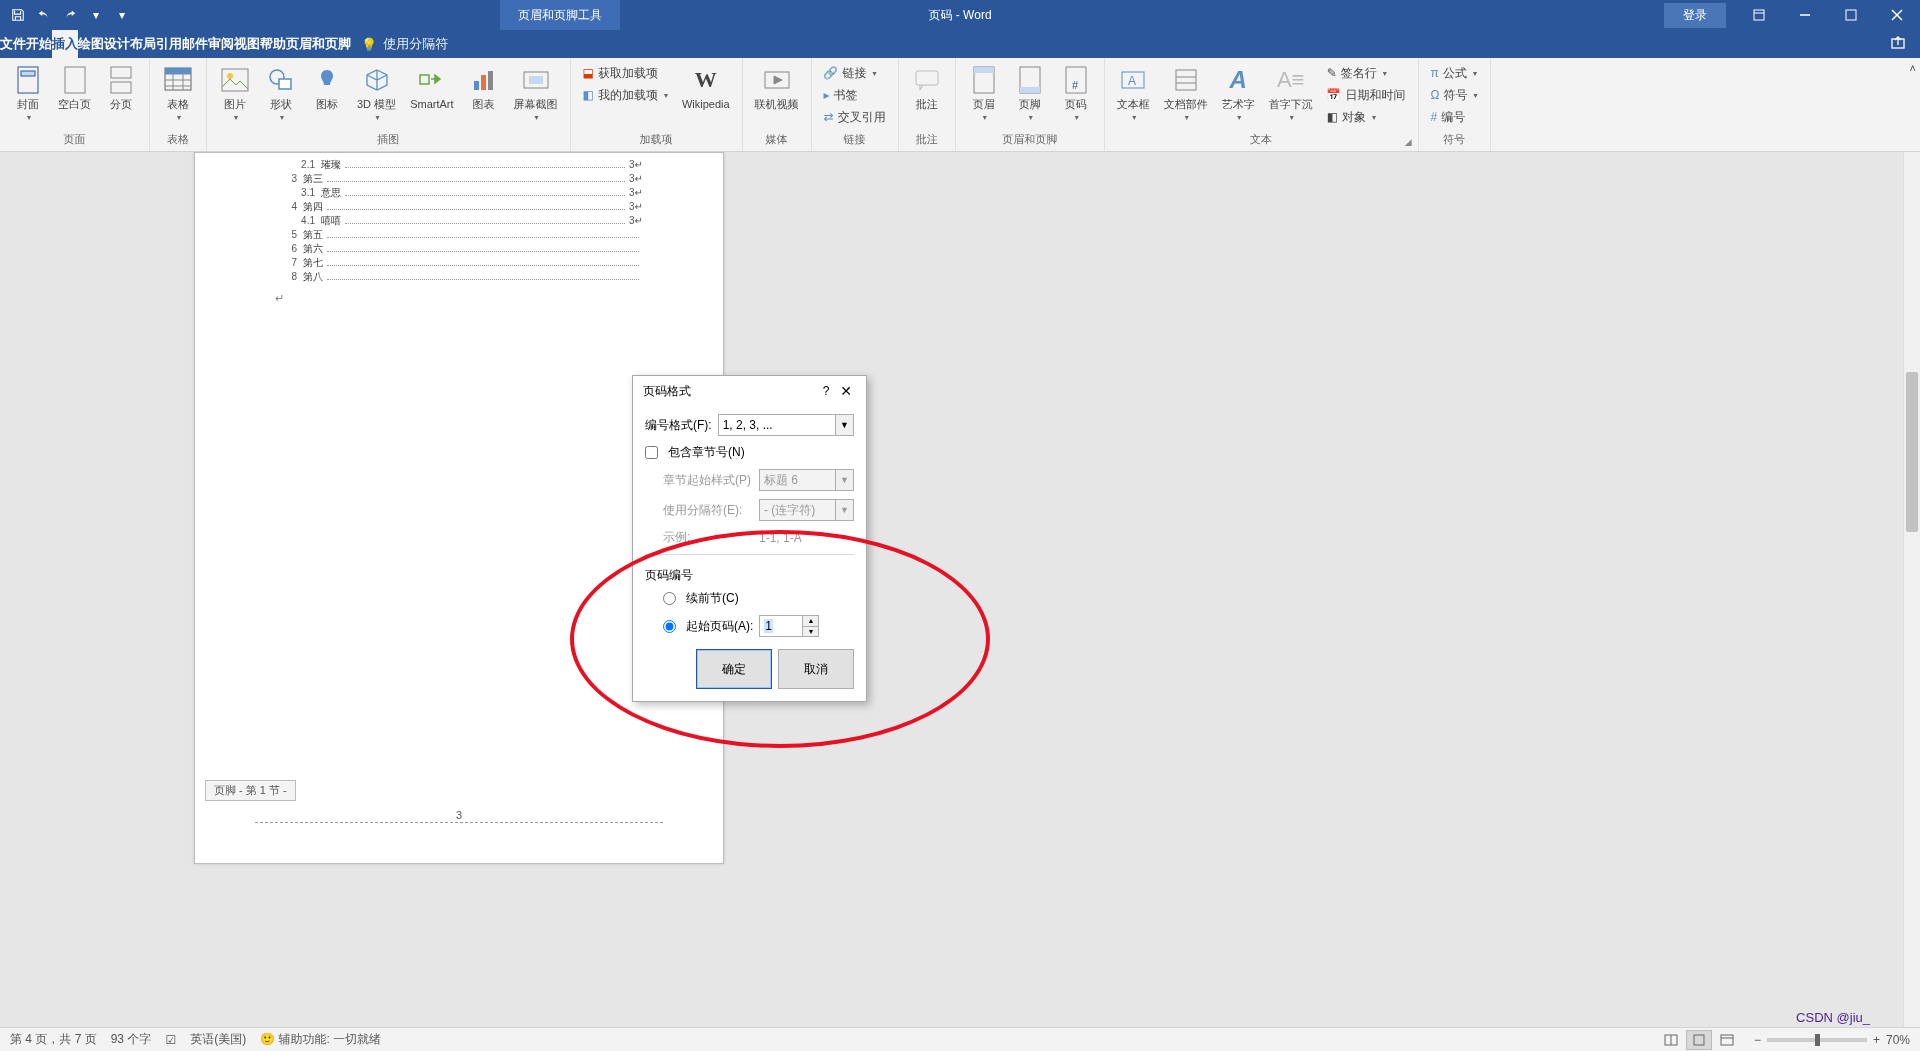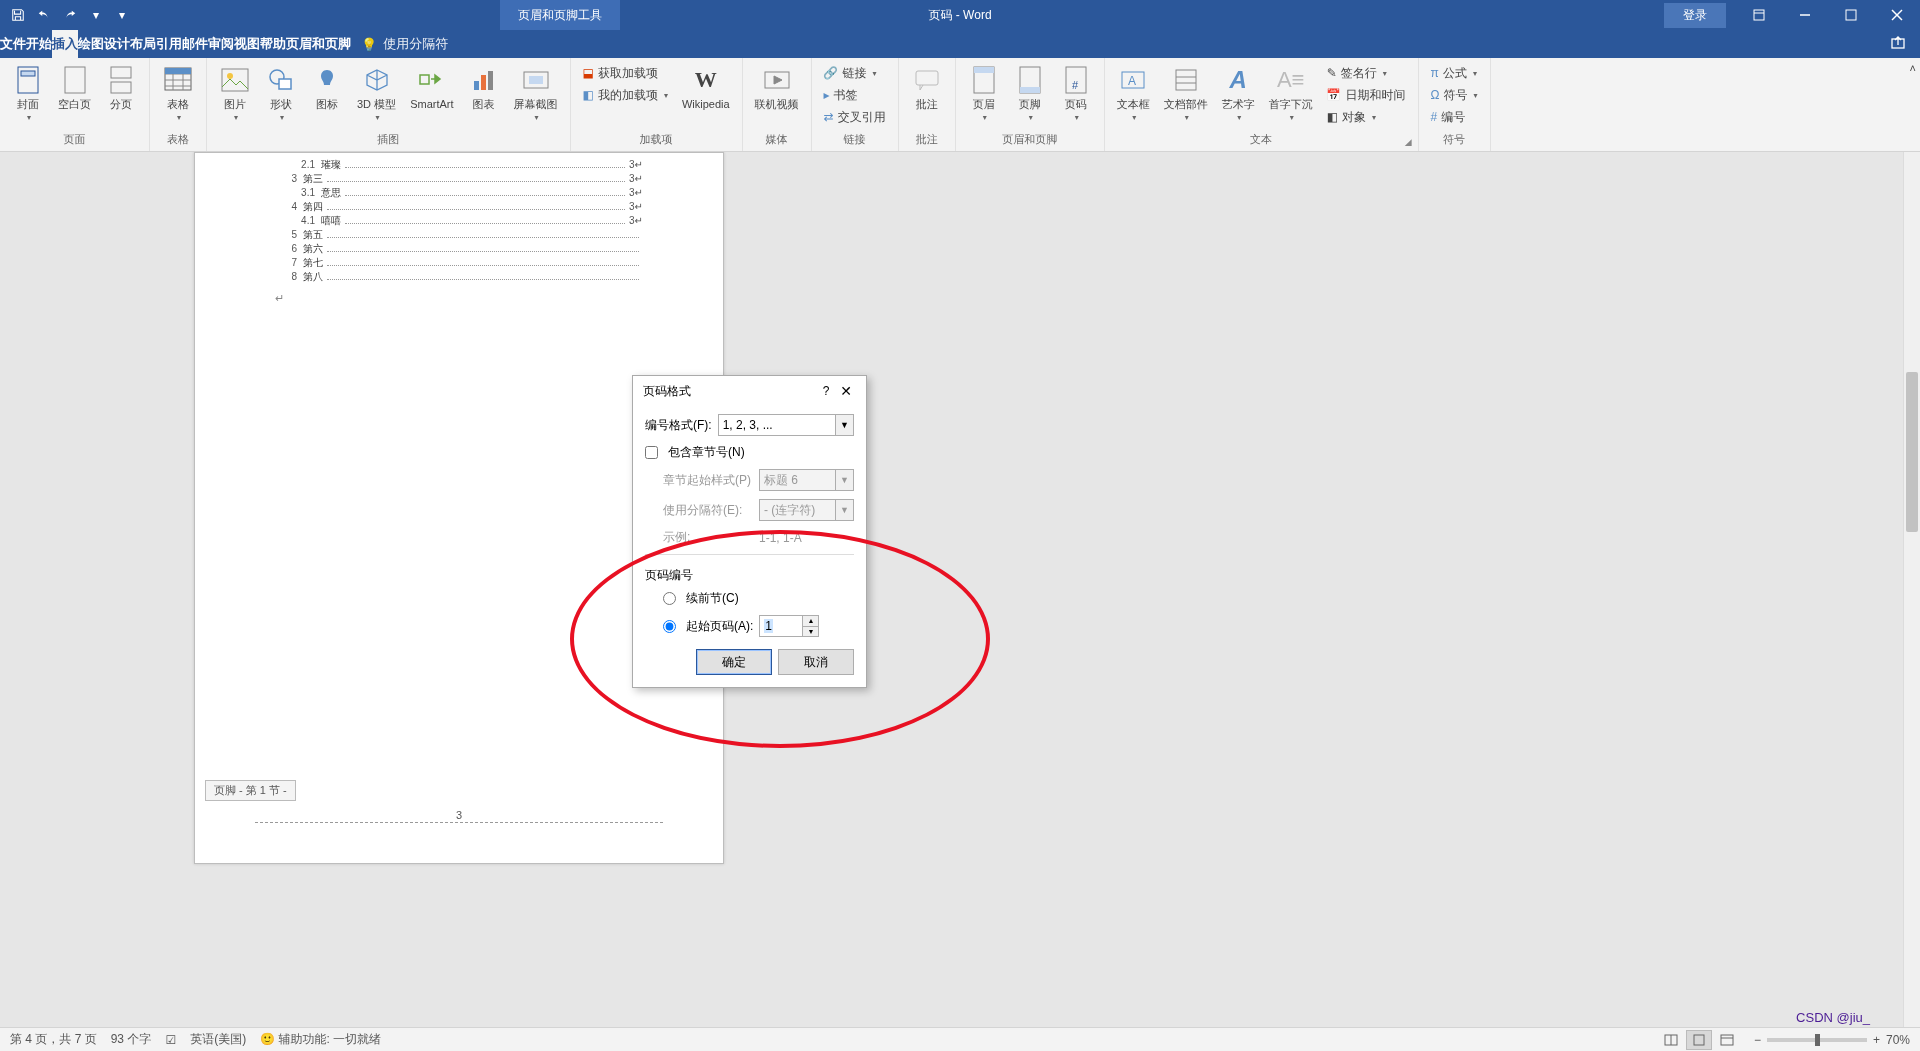--- a/index.html
+++ b/index.html
@@ -69,21 +69,21 @@
 .combo, .num-input { border: 1px solid #adadad; height: 22px; background: #fff; display: flex; align-items: center; padding: 0 4px; flex: 1; position: relative; }
 .combo.disabled, .disabled .combo { background: #f3f3f3; color: #999; }
 .combo .caret { position: absolute; right: 0; top: 0; width: 18px; height: 100%; border-left: 1px solid #adadad; display: flex; align-items: center; justify-content: center; font-size: 9px; background: #f0f0f0; }
 .fieldset-label { margin: 12px 0 6px; }
 .indent { padding-left: 18px; }
 .num-input { flex: none; width: 60px; }
 .spinner { position: absolute; right: 0; top: 0; width: 16px; height: 100%; border-left: 1px solid #adadad; display: flex; flex-direction: column; }
 .spinner div { flex: 1; display: flex; align-items: center; justify-content: center; font-size: 7px; background: #f0f0f0; border-bottom: 1px solid #adadad; }
 .spinner div:last-child { border-bottom: none; }
 .dlg-buttons { display: flex; justify-content: flex-end; gap: 6px; margin-top: 12px; }
-.dlg-btn { width: 76px; height: 26px; border: 1px solid #adadad; background: #e1e1e1; cursor: pointer; display: flex; align-items: center; justify-content: center; }
+.dlg-btn { width: 76px; height: 40px; border: 1px solid #adadad; background: #e1e1e1; cursor: pointer; display: flex; align-items: center; justify-content: center; }
 .dlg-btn.primary { border: 1px solid #2b579a; box-shadow: inset 0 0 0 1px #9ac3ff; }
 input[type=radio], input[type=checkbox] { margin-right: 4px; }
 .sel { background: #cce4ff; padding: 0 1px; }
 
 
 .annot { position: absolute; left: 570px; top: 378px; width: 420px; height: 218px; border: 4px solid #e81123; border-radius: 50%; pointer-events: none; }
 
 
 .statusbar { position: absolute; bottom: 0; left: 0; right: 0; height: 24px; background: #f3f3f3; border-top: 1px solid #d4d4d4; display: flex; align-items: center; font-size: 12px; color: #555; padding: 0 10px; gap: 14px; }
 .statusbar .spacer { flex: 1; }

